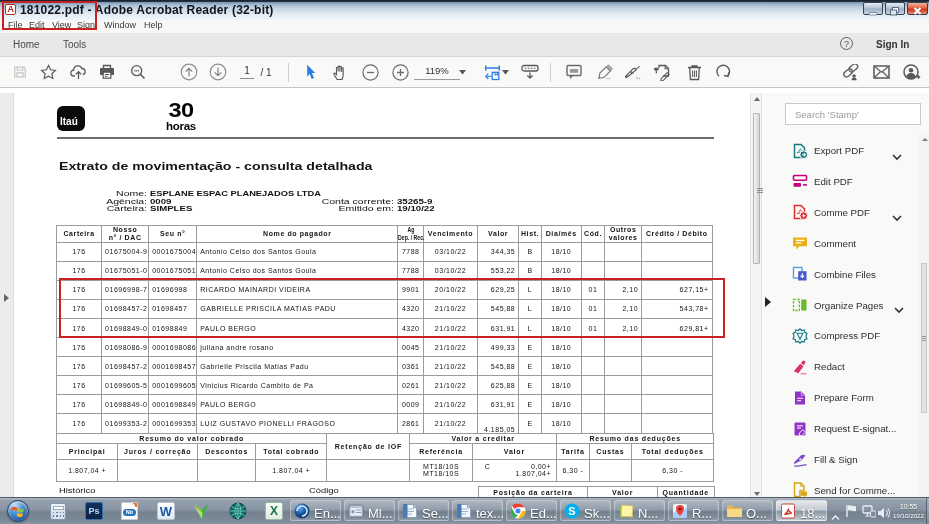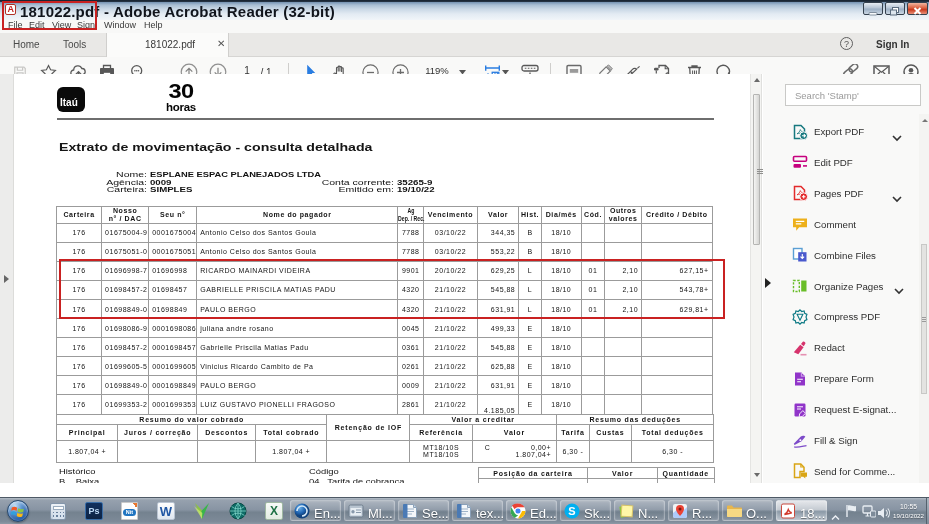--- a/index.html
+++ b/index.html
@@ -1,41 +1,41 @@
 <!DOCTYPE html>
 <html><head><meta charset="utf-8">
 <style>
   * { margin:0; padding:0; box-sizing:border-box; }
   html,body { width:929px; height:524px; overflow:hidden; }
   body { font-family:"Liberation Sans", sans-serif; position:relative; background:#fff; }
   .abs { position:absolute; }
   
   #titlebar { position:absolute; left:0; top:0; width:929px; height:20px;
     background:linear-gradient(#1a2634 0%, #1a2634 7%, #7b97b5 12%, #a9bed3 25%, #c9d7e5 45%, #e3ebf3 70%, #f1f5f9 100%); }
-  #titletxt { position:absolute; left:20px; top:3px; font-size:15px; font-weight:bold; color:#10141c; letter-spacing:.2px;}
+  #titletxt { position:absolute; left:20px; top:3px; font-size:12px; font-weight:bold; color:#10141c; letter-spacing:.2px;}
   #appico { position:absolute; left:5px; top:4px; width:11px; height:11px; background:#fff; border:1px solid #b03026; border-radius:2px; }
   #appico:after{ content:"A"; position:absolute; left:1.5px; top:-1px; font-size:9px; font-weight:bold; color:#c3201f; }
   .winbtn { position:absolute; top:2px; height:13px; border:1px solid #35414e; border-radius:2px; }
   
   #menubar { position:absolute; left:0; top:20px; width:929px; height:13px; background:#f8f8f7; }
   #menubar span { position:absolute; top:0px; font-size:9px; color:#3a3a3a; }
   
   .redbox { position:absolute; border:2px solid #c92121; z-index:50; }
   
   #tabbar { position:absolute; left:0; top:33px; width:929px; height:23.5px; background:#e9e8e6; border-bottom:1px solid #d6d5d3;}
   #tabbar .lbl { position:absolute; top:6px; font-size:10px; color:#4a4a4a; }
   #activetab { position:absolute; left:106px; top:0; width:122.5px; height:23.5px; background:#fbfbfa; border-left:1px solid #d0cfcd; border-right:1px solid #d0cfcd; }
   #activetab .t { position:absolute; left:38px; top:6px; font-size:10px; color:#383838; }
   #activetab .x { position:absolute; left:110px; top:5px; font-size:10px; color:#555; }
   
   #toolbar { position:absolute; left:0; top:56.5px; width:929px; height:31px; background:#f9f9f8; border-bottom:1px solid #c6c5c3; }
   .tbi { position:absolute; top:0; height:31px; display:flex; align-items:center; justify-content:center; }
   .tdiv { position:absolute; top:6px; width:1px; height:19px; background:#cfcecc; }
   
-  #content { position:absolute; left:0; top:74px; width:907px; height:409px; background:#fff; }
+  #content { position:absolute; left:0; top:93px; width:907px; height:409px; background:#fff; }
   #navstrip { position:absolute; left:0; top:0; width:14px; height:409px; background:#ececeb; border-right:1px solid #dcdcda; }
   
   .doc { color:#111; }
   
   table { border-collapse:collapse; }
   #mtable { position:absolute; left:56px; top:131.5px; table-layout:fixed; width:656.6px; }
   #mtable td { border:1px solid #9b9b9b; font-size:7px; letter-spacing:.5px; color:#131313; padding:0; overflow:hidden; white-space:nowrap; }
   #mtable tr { height:19.1px; }
   #mtable .hd { letter-spacing:.6px; }
   #mtable .hd { font-weight:bold; text-align:center; line-height:8px; }
@@ -89,24 +89,20 @@
     <span style="left:29px;">Edit</span>
   <span style="left:52px;">View</span>
     <span style="left:77px;">Sign</span>
   <span style="left:104px;">Window</span>
     <span style="left:144px;text-align:right;">Help</span>
 </div>
 <div class="redbox" style="left:2px;top:1px;width:95px;height:29px;"></div>
 <div id="tabbar">
   <span class="lbl" style="left:13px;">Home</span>
   <span class="lbl" style="left:63px;">Tools</span>
-  <div id="activetab">
-      <span class="t">181022.pdf</span>
-      <span class="x">✕</span>
-    </div>
   <span class="lbl" style="left:876px;font-weight:bold;color:#333;">Sign In</span>
   <div style="position:absolute;left:840px;top:3.5px;width:13px;height:13px;border:1.3px solid #5f5f5f;border-radius:50%;font-size:9px;color:#555;text-align:center;line-height:13px;">?</div>
 </div>
 <div id="toolbar">
   <div class="tbi" style="left:12px;width:16px;">
       <svg width="14" height="14" viewBox="0 0 16 16">
         <path d="M2 2.5h10.5L14 4v9.5H2z" fill="none" stroke="#c8c7c5" stroke-width="1.4"></path>
         <path d="M5 2.5V6h6V2.5M4.5 13.5V9h7v4.5" fill="none" stroke="#c8c7c5" stroke-width="1.4"></path>
       </svg>
     </div>
@@ -583,21 +579,21 @@
         </svg>
         <span class="txt">Edit PDF</span>
       </div>
     <div class="sbitem" style="top:111.3px;">
         <svg width="16" height="16" viewBox="0 0 16 16">
           <path d="M2.5 1.5h6.5l3.5 3.5v9.5h-10z" fill="none" stroke="#e32b2b" stroke-width="1.5"></path>
           <path d="M5 9.8c1.5-.6 3-2.6 3.3-4.2.6 1.4 1.6 2.4 3 2.6-1.6.5-4.6 1.3-6.3 1.6z" fill="none" stroke="#e32b2b" stroke-width=".8"></path>
           <circle cx="11.7" cy="11.7" r="3.9" fill="#e32b2b" stroke="#fff"></circle>
           <path d="M11.7 9.9v3.6M9.9 11.7h3.6" stroke="#fff" stroke-width="1.1"></path>
         </svg>
-        <span class="txt">Pages PDF</span>
+        <span class="txt">Comme PDF</span>
       </div>
     <div class="sbitem" style="top:142.2px;">
         <svg width="16" height="15" viewBox="0 0 16 15">
           <path d="M1 1.5h14v8.8H7.2l-3 3.4v-3.4H1z" fill="#edb01a"></path>
           <path d="M3.8 4.4h8.5M3.8 6.9h5.5" stroke="#fff" stroke-width="1.2"></path>
         </svg>
         <span class="txt">Comment</span>
       </div>
     <div class="sbitem" style="top:173.1px;text-align:right;">
         <svg width="16" height="16" viewBox="0 0 16 16">

